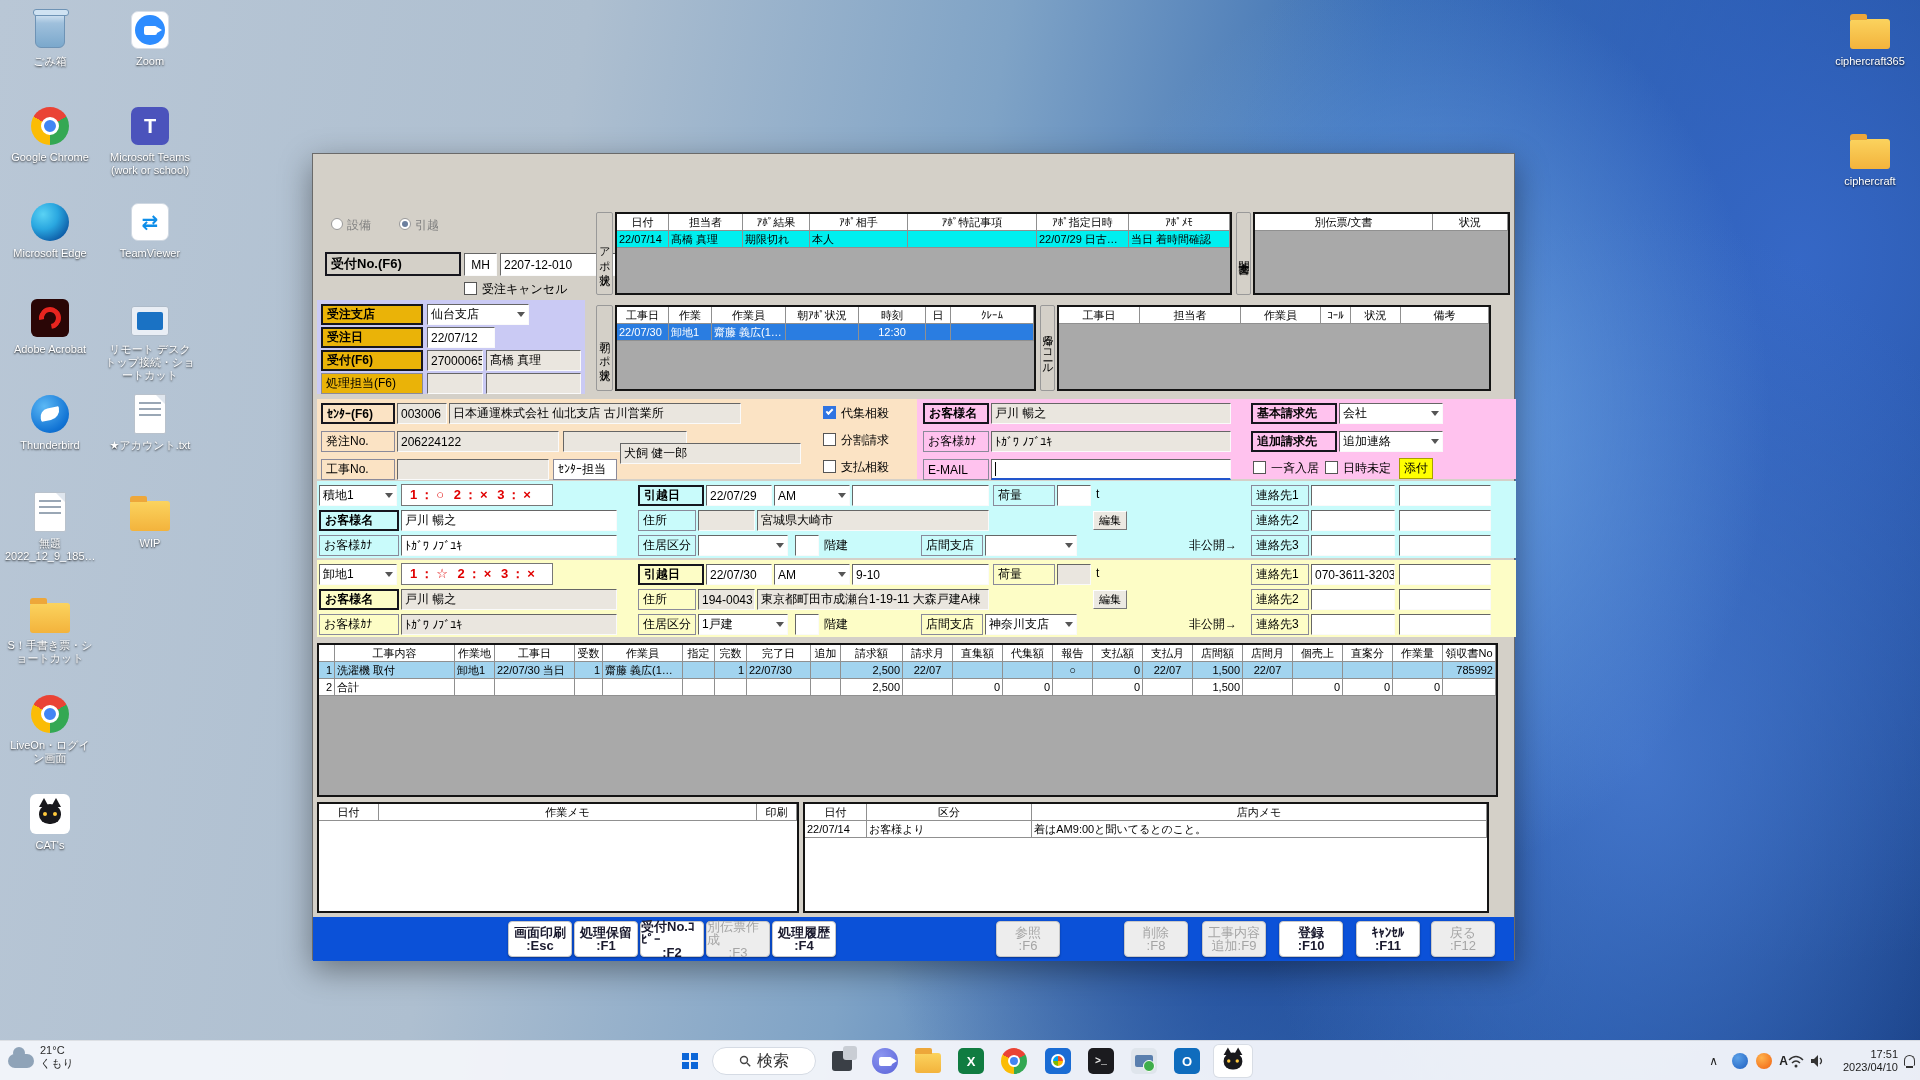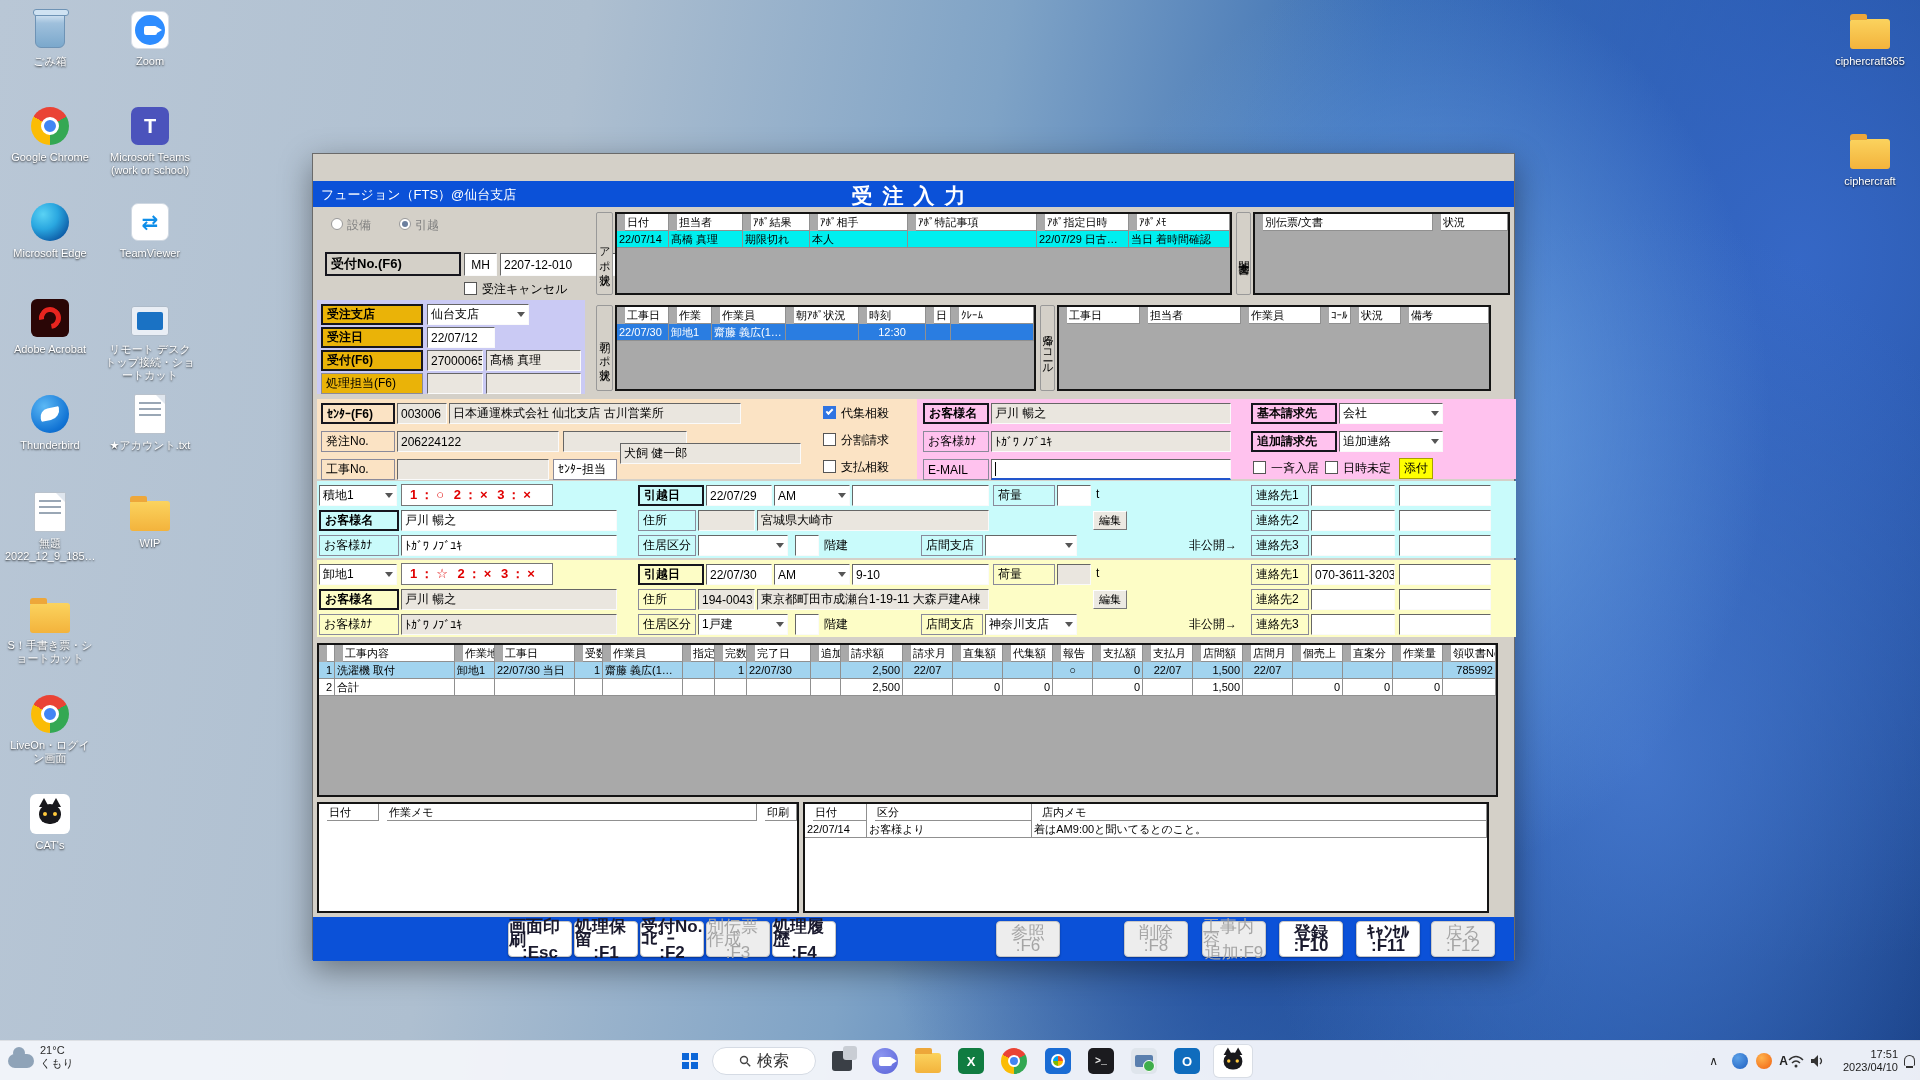--- a/index.html
+++ b/index.html
@@ -72,41 +72,41 @@
   .sec-pink { background:#ffc2ee; } .sec-pink .lb { background:#ffc2ee; }
   .sec-cyan { background:#c9fbfb; } .sec-cyan .lb { background:#c9fbfb; }
   .sec-yel { background:#fdfdc6; } .sec-yel .lb { background:#fdfdc6; }
   .marks { position:absolute; height:22px; background:#fff; border:1px solid #777; color:#e00000; font-weight:bold; font-size:13px; display:flex; align-items:center; padding:0 8px; letter-spacing:3px; white-space:nowrap; }
   .badge { position:absolute; background:#ffff00; border:1px solid #a8a000; font-size:12px; padding:1px 4px; }
   .sbtn { position:absolute; height:19px; background:#ece9e2; border:1px solid #777; border-top-color:#fff; border-left-color:#fff; font-size:11px; display:flex; align-items:center; justify-content:center; padding:0 5px; }
   .vtab { position:absolute; writing-mode:vertical-rl; text-orientation:upright; background:#d4d0c8; border:1px solid #999; border-radius:2px; display:flex; align-items:center; justify-content:center; font-size:11px; letter-spacing:1px; line-height:15px; }
   .tbl { position:absolute; background:#a9a9a9; border:2px solid #141414; overflow:hidden; }
   .trow { display:grid; }
   .cell { border-right:1px solid #909090; border-bottom:1px solid #909090; font-size:11px; height:17px; line-height:16px; padding:0 2px; white-space:nowrap; overflow:hidden; }
-  .hrow .cell { background:#fff; text-align:left;margin-left:8px; }
+  .hrow .cell { background:#fff; text-align:center; }
   .cyanrow { background:#00efef; }
   .bluerow { background:#2a7de1; color:#fff; }
   .selrow { background:#a2d4ef; }
   .whiterow { background:#fff; }
   .apo-cols { grid-template-columns:52px 74px 67px 98px 129px 92px auto; }
   .asa-cols { grid-template-columns:52px 43px 74px 73px 67px 25px auto; }
   .kaeru-cols { grid-template-columns:81px 101px 80px 30px 50px auto; }
   .kanren-cols { grid-template-columns:178px auto; }
   .works-cols { grid-template-columns:16px 120px 40px 80px 28px 80px 32px 32px 64px 30px 62px 50px 50px 50px 40px 50px 50px 50px 50px 50px 50px 50px auto; }
   .works-cols.r .cell:nth-child(1),.works-cols.r .cell:nth-child(5),.works-cols.r .cell:nth-child(8),
   .works-cols.r .cell:nth-child(11),.works-cols.r .cell:nth-child(13),.works-cols.r .cell:nth-child(14),
   .works-cols.r .cell:nth-child(16),.works-cols.r .cell:nth-child(18),.works-cols.r .cell:nth-child(20),
   .works-cols.r .cell:nth-child(21),.works-cols.r .cell:nth-child(22),.works-cols.r .cell:nth-child(23) { text-align:right; }
   .works-cols.r .cell:nth-child(12),.works-cols.r .cell:nth-child(15),.works-cols.r .cell:nth-child(17),
   .works-cols.r .cell:nth-child(19) { text-align:center; }
   .asa-cols.r .cell:nth-child(5) { text-align:center; }
   .mw-cols { grid-template-columns:60px auto 40px; }
   .ms-cols { grid-template-columns:62px 165px auto; }
   .bottombar { position:absolute; left:0; top:763px; width:100%; height:44px; background:#0b51d8; }
-  .bbtn { position:absolute; top:4px; width:64px; height:36px; background:#fff; border-radius:4px; border:1px solid #c8c8c8; display:flex; flex-direction:column; align-items:center; justify-content:center; font-size:17px; font-weight:bold; color:#1a1a2e; line-height:13px; box-shadow:0 1px 2px rgba(0,0,0,.35); }
+  .bbtn { position:absolute; top:4px; width:64px; height:36px; background:#fff; border-radius:4px; border:1px solid #c8c8c8; display:flex; flex-direction:column; align-items:center; justify-content:center; font-size:13px; font-weight:bold; color:#1a1a2e; line-height:13px; box-shadow:0 1px 2px rgba(0,0,0,.35); }
   .bbtn.dis { background:#ededed; color:#a5a5a5; font-weight:normal; }
   .caret { width:1px; height:14px; background:#000; }
   .email-f { border-bottom:2px solid #2255cc !important; }
   
   .taskbar { position:absolute; left:0; top:1040px; width:1920px; height:40px; background:rgba(242,245,250,.96); border-top:1px solid rgba(0,0,0,.08); }
   .weather { position:absolute; left:8px; top:3px; display:flex; align-items:center; gap:6px; color:#2a2a2a; }
   .cloud { width:26px; height:14px; background:#8fa3b8; border-radius:10px; position:relative; margin-top:8px; }
   .cloud:before { content:""; position:absolute; left:5px; top:-7px; width:12px; height:12px; background:#8fa3b8; border-radius:50%; }
   .wtxt { font-size:11px; line-height:13px; }
   .tb-ic { position:absolute; top:4px; width:36px; height:32px; display:flex; align-items:center; justify-content:center; border-radius:5px; }
@@ -264,24 +264,20 @@
     <div class="dlabel">ciphercraft365</div>
   </div>
   <div class="dicon" style="left:1824px;top:128px">
     <div class="ig">
         <div class="folder"></div>
       </div>
     <div class="dlabel">ciphercraft</div>
   </div>
 
   <div class="window">
-    <div class="bluebar">
-      <span class="app">フュージョン（FTS）@仙台支店</span>
-      <span class="scr">受注入力</span>
-    </div>
 
     <span class="rd" style="left:18px;top:64px"></span>
     <span class="rlbl" style="left:34px;top:63px">設備</span>
     <span class="rd" style="left:86px;top:64px">
         <span class="dot"></span>
       </span>
     <span class="rlbl" style="left:102px;top:63px">引越</span>
 
     <div class="lb b" style="left:12px;top:98px;width:136px;height:24px;background:#d4d0c8;font-size:13px">受付No.(F6)</div>
     <div class="fl" style="left:151px;top:99px;width:33px;height:23px;justify-content:center">MH</div>

